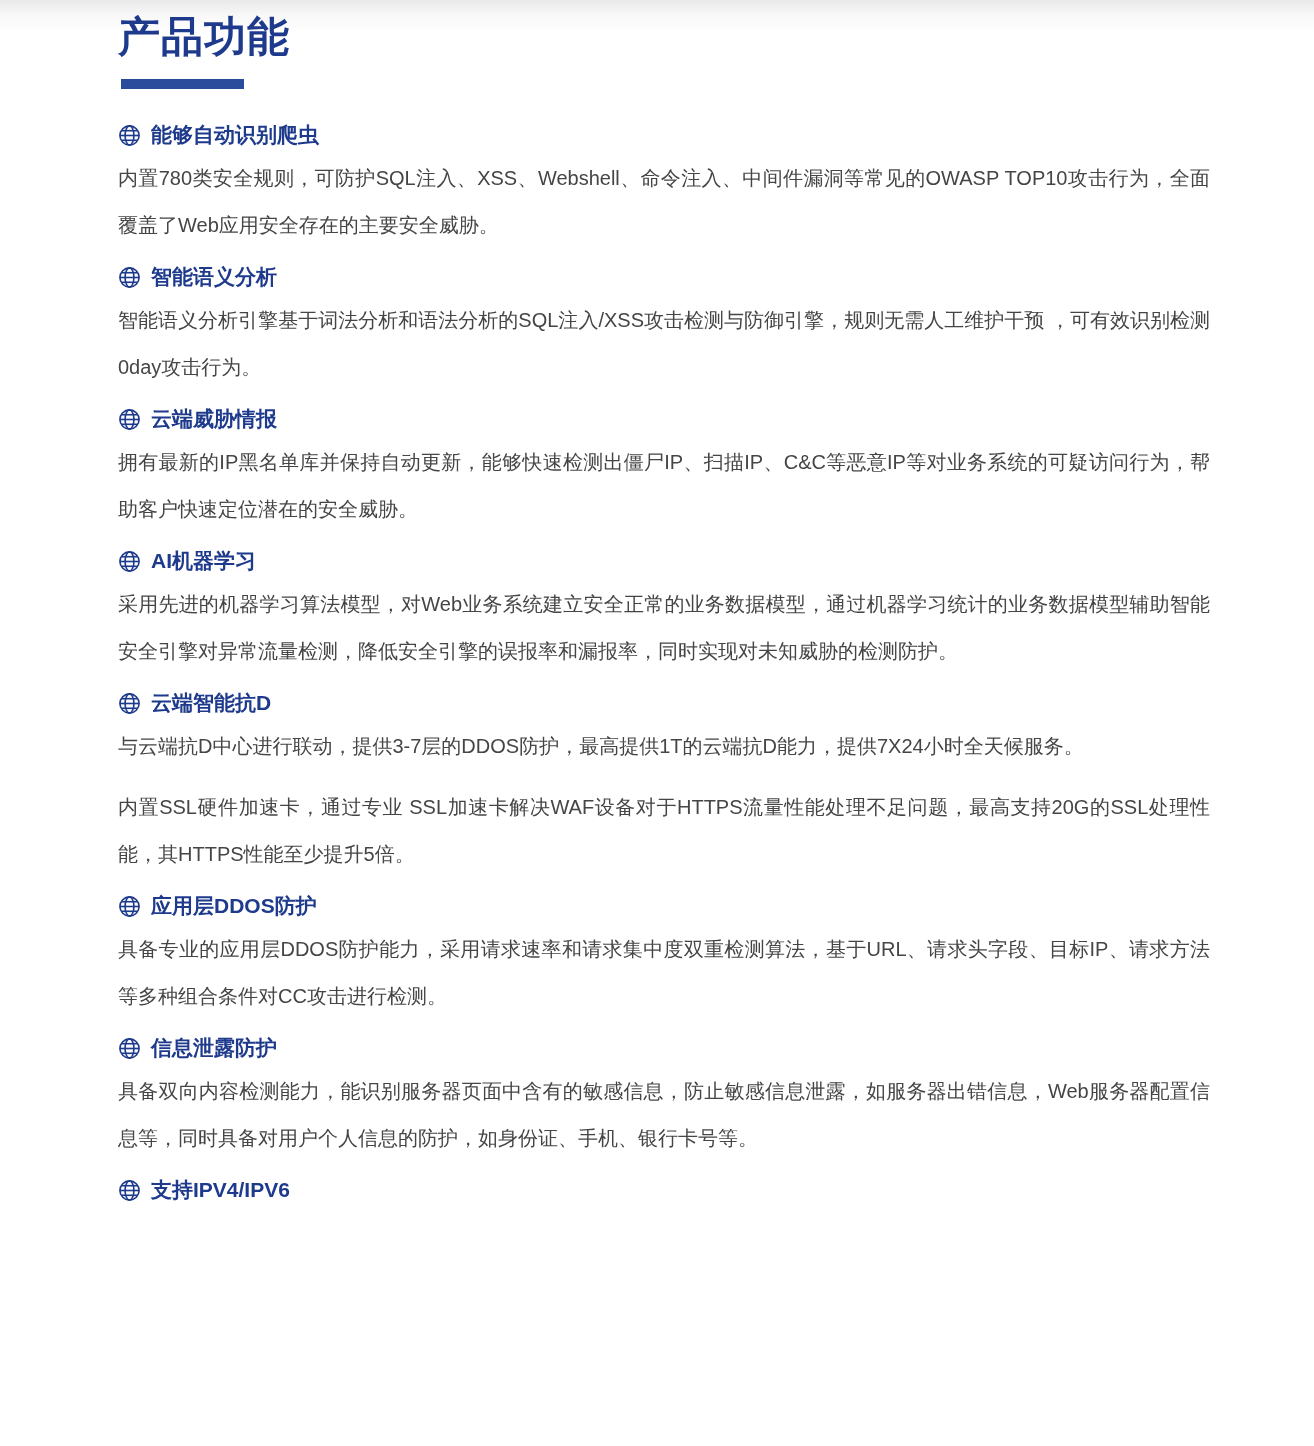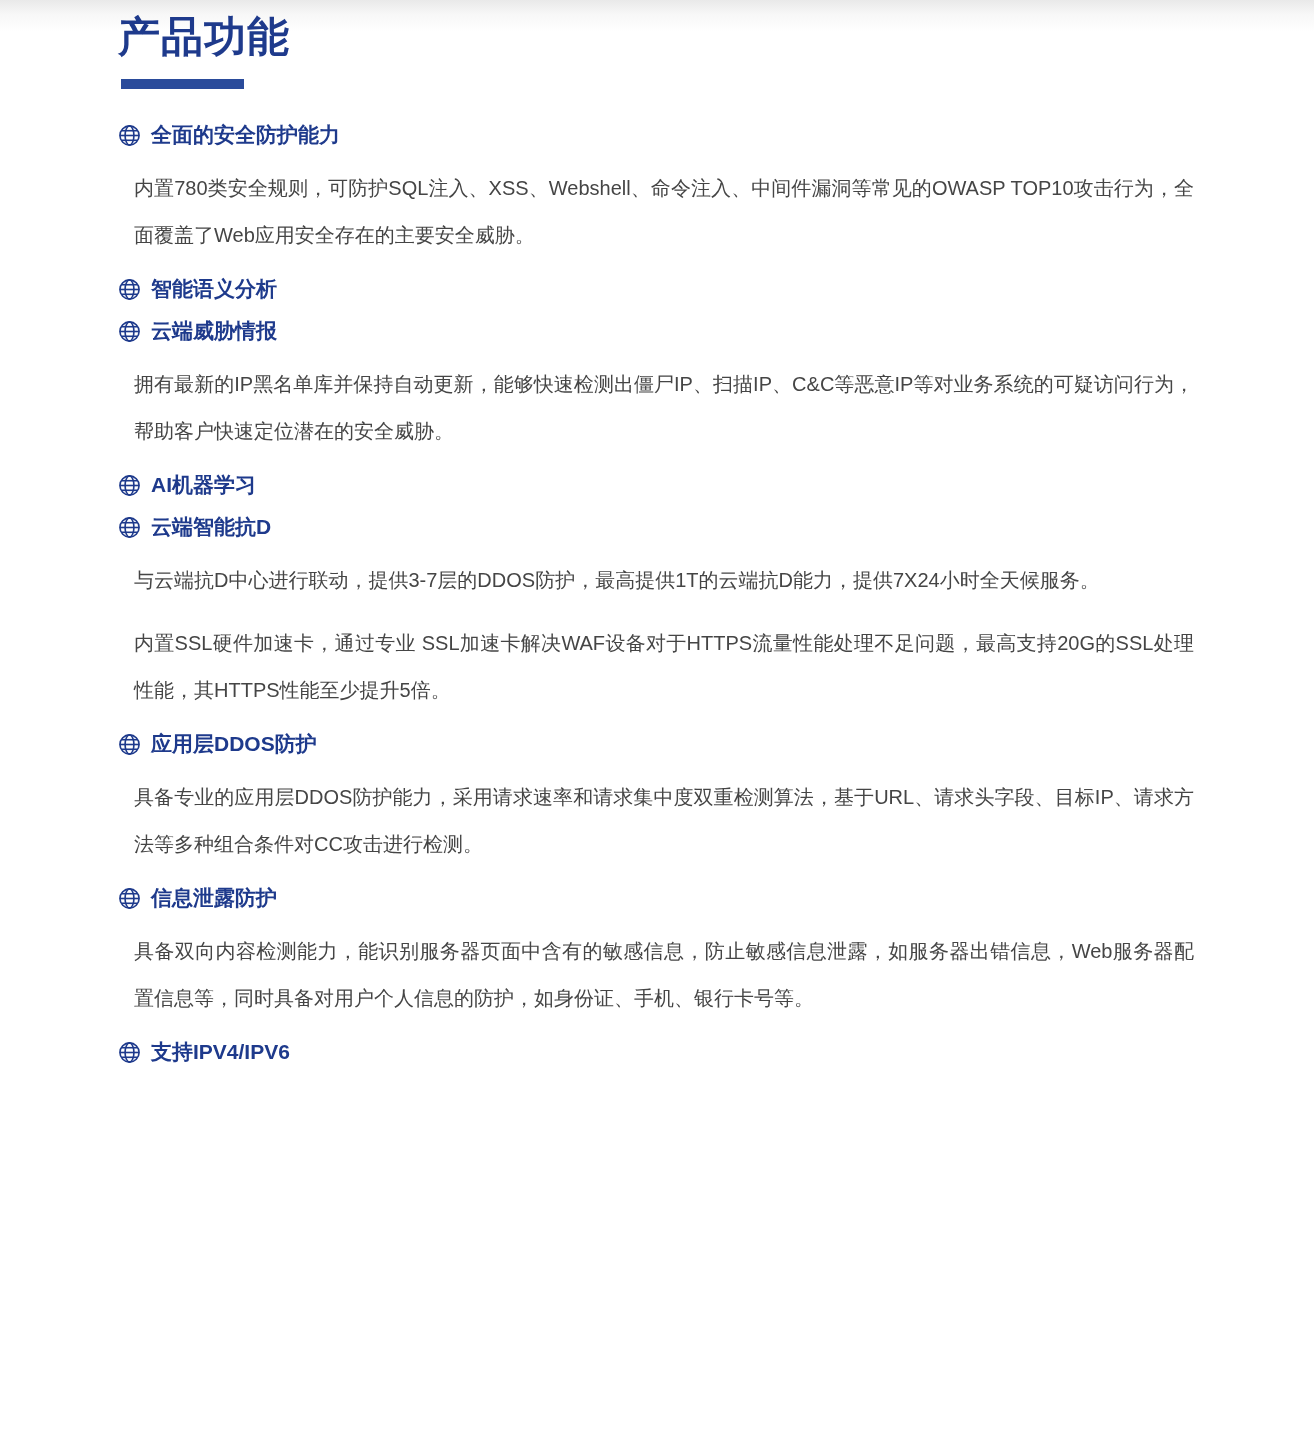--- a/index.html
+++ b/index.html
@@ -49,21 +49,21 @@
     flex:0 0 auto;
     color:var(--navy);
     display:block;
   }
   .feature-heading .label{
     font-size:21px;
     font-weight:bold;
     color:var(--navy);
   }
   .feature-body{
-    margin:16px;
+    margin:0;
     font-size:20px;
     line-height:47px;
     color:var(--body);
     text-align:justify;
     text-justify:inter-ideograph;
   }
 </style>
 </head>
 <body>
 
@@ -74,36 +74,37 @@
   <div class="features">
   <section class="feature">
     <h2 class="feature-heading">
       <svg class="globe" viewBox="0 0 24 24" fill="none" stroke="currentColor" stroke-width="1.7">
         <circle cx="12" cy="12" r="10"></circle>
         <ellipse cx="12" cy="12" rx="4.6" ry="10"></ellipse>
         <line x1="2" y1="12" x2="22" y2="12"></line>
         <line x1="3.4" y1="7" x2="20.6" y2="7"></line>
         <line x1="3.4" y1="17" x2="20.6" y2="17"></line>
       </svg>
-      <span class="label">全面的安全防护能力</span>
+      <span class="label">能够自动识别爬虫</span>
     </h2>
     <p class="feature-body">内置780类安全规则，可防护SQL注入、XSS、Webshell、命令注入、中间件漏洞等常见的OWASP TOP10攻击行为，全面覆盖了Web应用安全存在的主要安全威胁。</p>
   </section>
 
   <section class="feature">
     <h2 class="feature-heading">
       <svg class="globe" viewBox="0 0 24 24" fill="none" stroke="currentColor" stroke-width="1.7">
         <circle cx="12" cy="12" r="10"></circle>
         <ellipse cx="12" cy="12" rx="4.6" ry="10"></ellipse>
         <line x1="2" y1="12" x2="22" y2="12"></line>
         <line x1="3.4" y1="7" x2="20.6" y2="7"></line>
         <line x1="3.4" y1="17" x2="20.6" y2="17"></line>
       </svg>
       <span class="label">智能语义分析</span>
     </h2>
+    <p class="feature-body">智能语义分析引擎基于词法分析和语法分析的SQL注入/XSS攻击检测与防御引擎，规则无需人工维护干预 ，可有效识别检测0day攻击行为。</p>
   </section>
 
   <section class="feature">
     <h2 class="feature-heading">
       <svg class="globe" viewBox="0 0 24 24" fill="none" stroke="currentColor" stroke-width="1.7">
         <circle cx="12" cy="12" r="10"></circle>
         <ellipse cx="12" cy="12" rx="4.6" ry="10"></ellipse>
         <line x1="2" y1="12" x2="22" y2="12"></line>
         <line x1="3.4" y1="7" x2="20.6" y2="7"></line>
         <line x1="3.4" y1="17" x2="20.6" y2="17"></line>
@@ -117,20 +118,21 @@
     <h2 class="feature-heading">
       <svg class="globe" viewBox="0 0 24 24" fill="none" stroke="currentColor" stroke-width="1.7">
         <circle cx="12" cy="12" r="10"></circle>
         <ellipse cx="12" cy="12" rx="4.6" ry="10"></ellipse>
         <line x1="2" y1="12" x2="22" y2="12"></line>
         <line x1="3.4" y1="7" x2="20.6" y2="7"></line>
         <line x1="3.4" y1="17" x2="20.6" y2="17"></line>
       </svg>
       <span class="label">AI机器学习</span>
     </h2>
+    <p class="feature-body">采用先进的机器学习算法模型，对Web业务系统建立安全正常的业务数据模型，通过机器学习统计的业务数据模型辅助智能安全引擎对异常流量检测，降低安全引擎的误报率和漏报率，同时实现对未知威胁的检测防护。</p>
   </section>
 
   <section class="feature">
     <h2 class="feature-heading">
       <svg class="globe" viewBox="0 0 24 24" fill="none" stroke="currentColor" stroke-width="1.7">
         <circle cx="12" cy="12" r="10"></circle>
         <ellipse cx="12" cy="12" rx="4.6" ry="10"></ellipse>
         <line x1="2" y1="12" x2="22" y2="12"></line>
         <line x1="3.4" y1="7" x2="20.6" y2="7"></line>
         <line x1="3.4" y1="17" x2="20.6" y2="17"></line>

